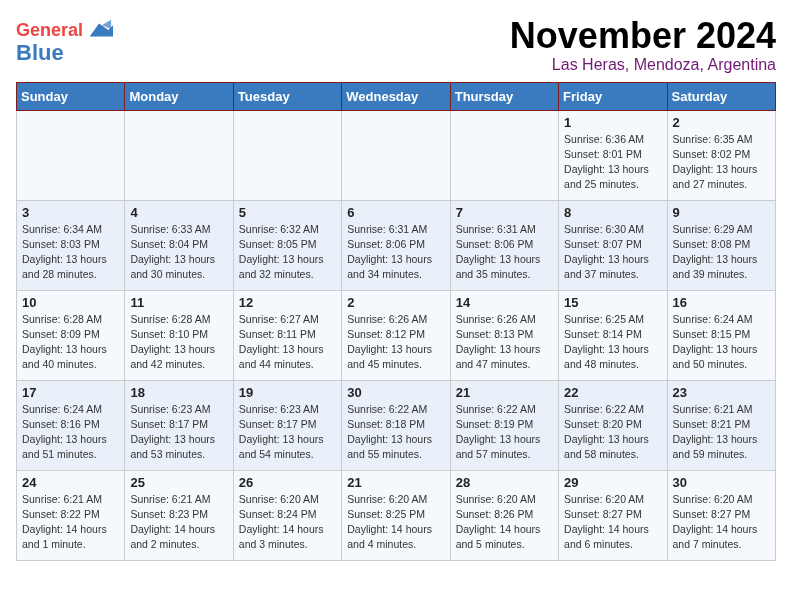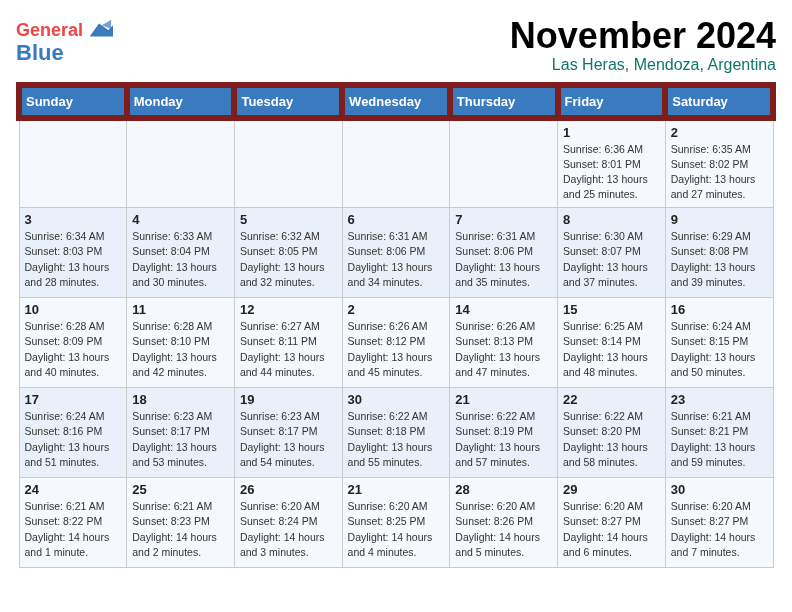--- a/index.html
+++ b/index.html
@@ -39,35 +39,35 @@
       text-align: right;
     }
     .month-title {
       font-size: 36px;
       font-weight: bold;
       color: #000000;
       line-height: 1.1;
     }
     .location-title {
       font-size: 16px;
-      color: #0f766e;
+      color: #701a75;
     }
     table {
       width: 100%;
       border-collapse: collapse;
       table-layout: fixed;
     }
     thead tr th {
       background-color: #3a7abf;
       color: #fff;
       font-size: 13px;
       font-weight: bold;
       padding: 6px 4px;
       text-align: left;
-      border: 6px solid #7f1d1d;
+      border: 1px solid #7f1d1d;
     }
     tbody tr td {
       border: 1px solid #ccc;
       vertical-align: top;
       padding: 4px 5px;
       font-size: 11px;
       color: #333;
       height: 90px;
       background: #fff;
     }

